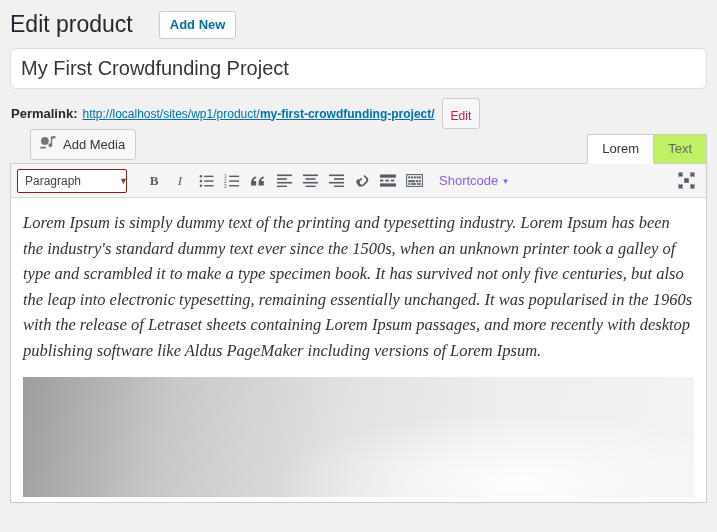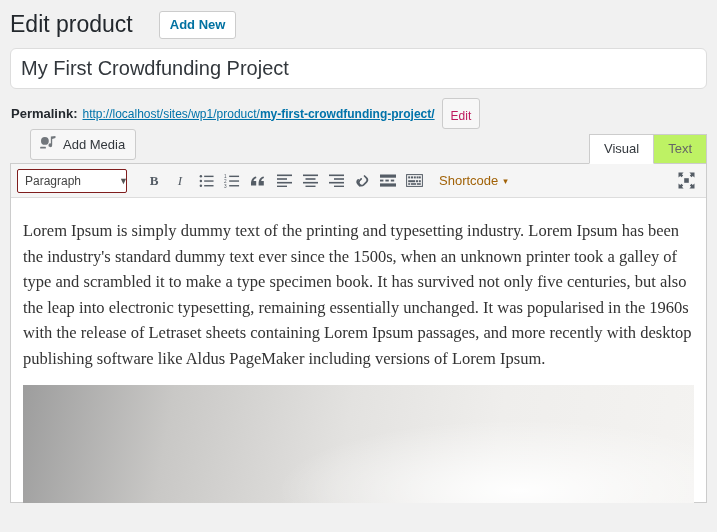--- a/index.html
+++ b/index.html
@@ -227,21 +227,21 @@
     background: transparent;
     padding: 0;
     flex: none;
   }
   .tb-btn svg { display: block; }
   .shortcode-btn {
     display: inline-flex;
     align-items: center;
     gap: 5px;
     font-size: 13px;
-    color: #a16207;
+    color: #8b5cf6;
     cursor: pointer;
     padding: 0 6px;
     margin-left: 6px;
     white-space: nowrap;
   }
   .shortcode-caret { font-size: 9px; }
   .fullscreen-btn {
     position: absolute;
     right: 8px;
     top: 50%;
@@ -260,21 +260,22 @@
     padding: 12px 12px 0 12px;
     font-family: "Liberation Serif", serif;
     font-size: 16.5px;
     line-height: 1.55;
     color: #333;
     box-sizing: border-box;
     overflow: hidden;
     height: 305px;
   }
   .mce-content p {
-    margin: 8px 0 14px 0;
+    margin: 0 0 14px 0;
+    font-style: italic;
   }
   .content-image {
     width: 100%;
     height: 120px;
     display: block;
     background:
       radial-gradient(ellipse 58% 95% at 74% 88%, rgba(255,255,255,0.95) 0%, rgba(255,255,255,0.0) 62%),
       linear-gradient(100deg, #9d9d9d 0%, #c9c8c6 22%, #e3e2e0 48%, #efeeec 70%, #f4f3f1 100%);
   }
 </style>
@@ -304,21 +305,21 @@
         <svg viewBox="0 0 20 18" width="18" height="16" fill="currentColor" aria-hidden="true">
           <circle cx="6.5" cy="5.5" r="4.4"></circle>
           <path d="M13.2 0.6 L13.2 8.4 a2.1 2.1 0 1 0 1.5 1.95 L14.7 3.3 L18.4 2.2 L18.4 0 Z"></path>
           <rect x="1.2" y="12.2" width="6.4" height="2.0" rx="0.4"></rect>
         </svg>
       </span>
       <span>Add Media</span>
     </span>
 
     <div class="editor-tabs">
-      <span class="ed-tab active">Visual</span>
+      <span class="ed-tab active">Lorem</span>
       <span class="ed-tab">Text</span>
     </div>
   </div>
 
   <div class="editor-box">
 
     <div class="mce-toolbar">
 
       <span class="select-wrap">
         <select class="format-select">

